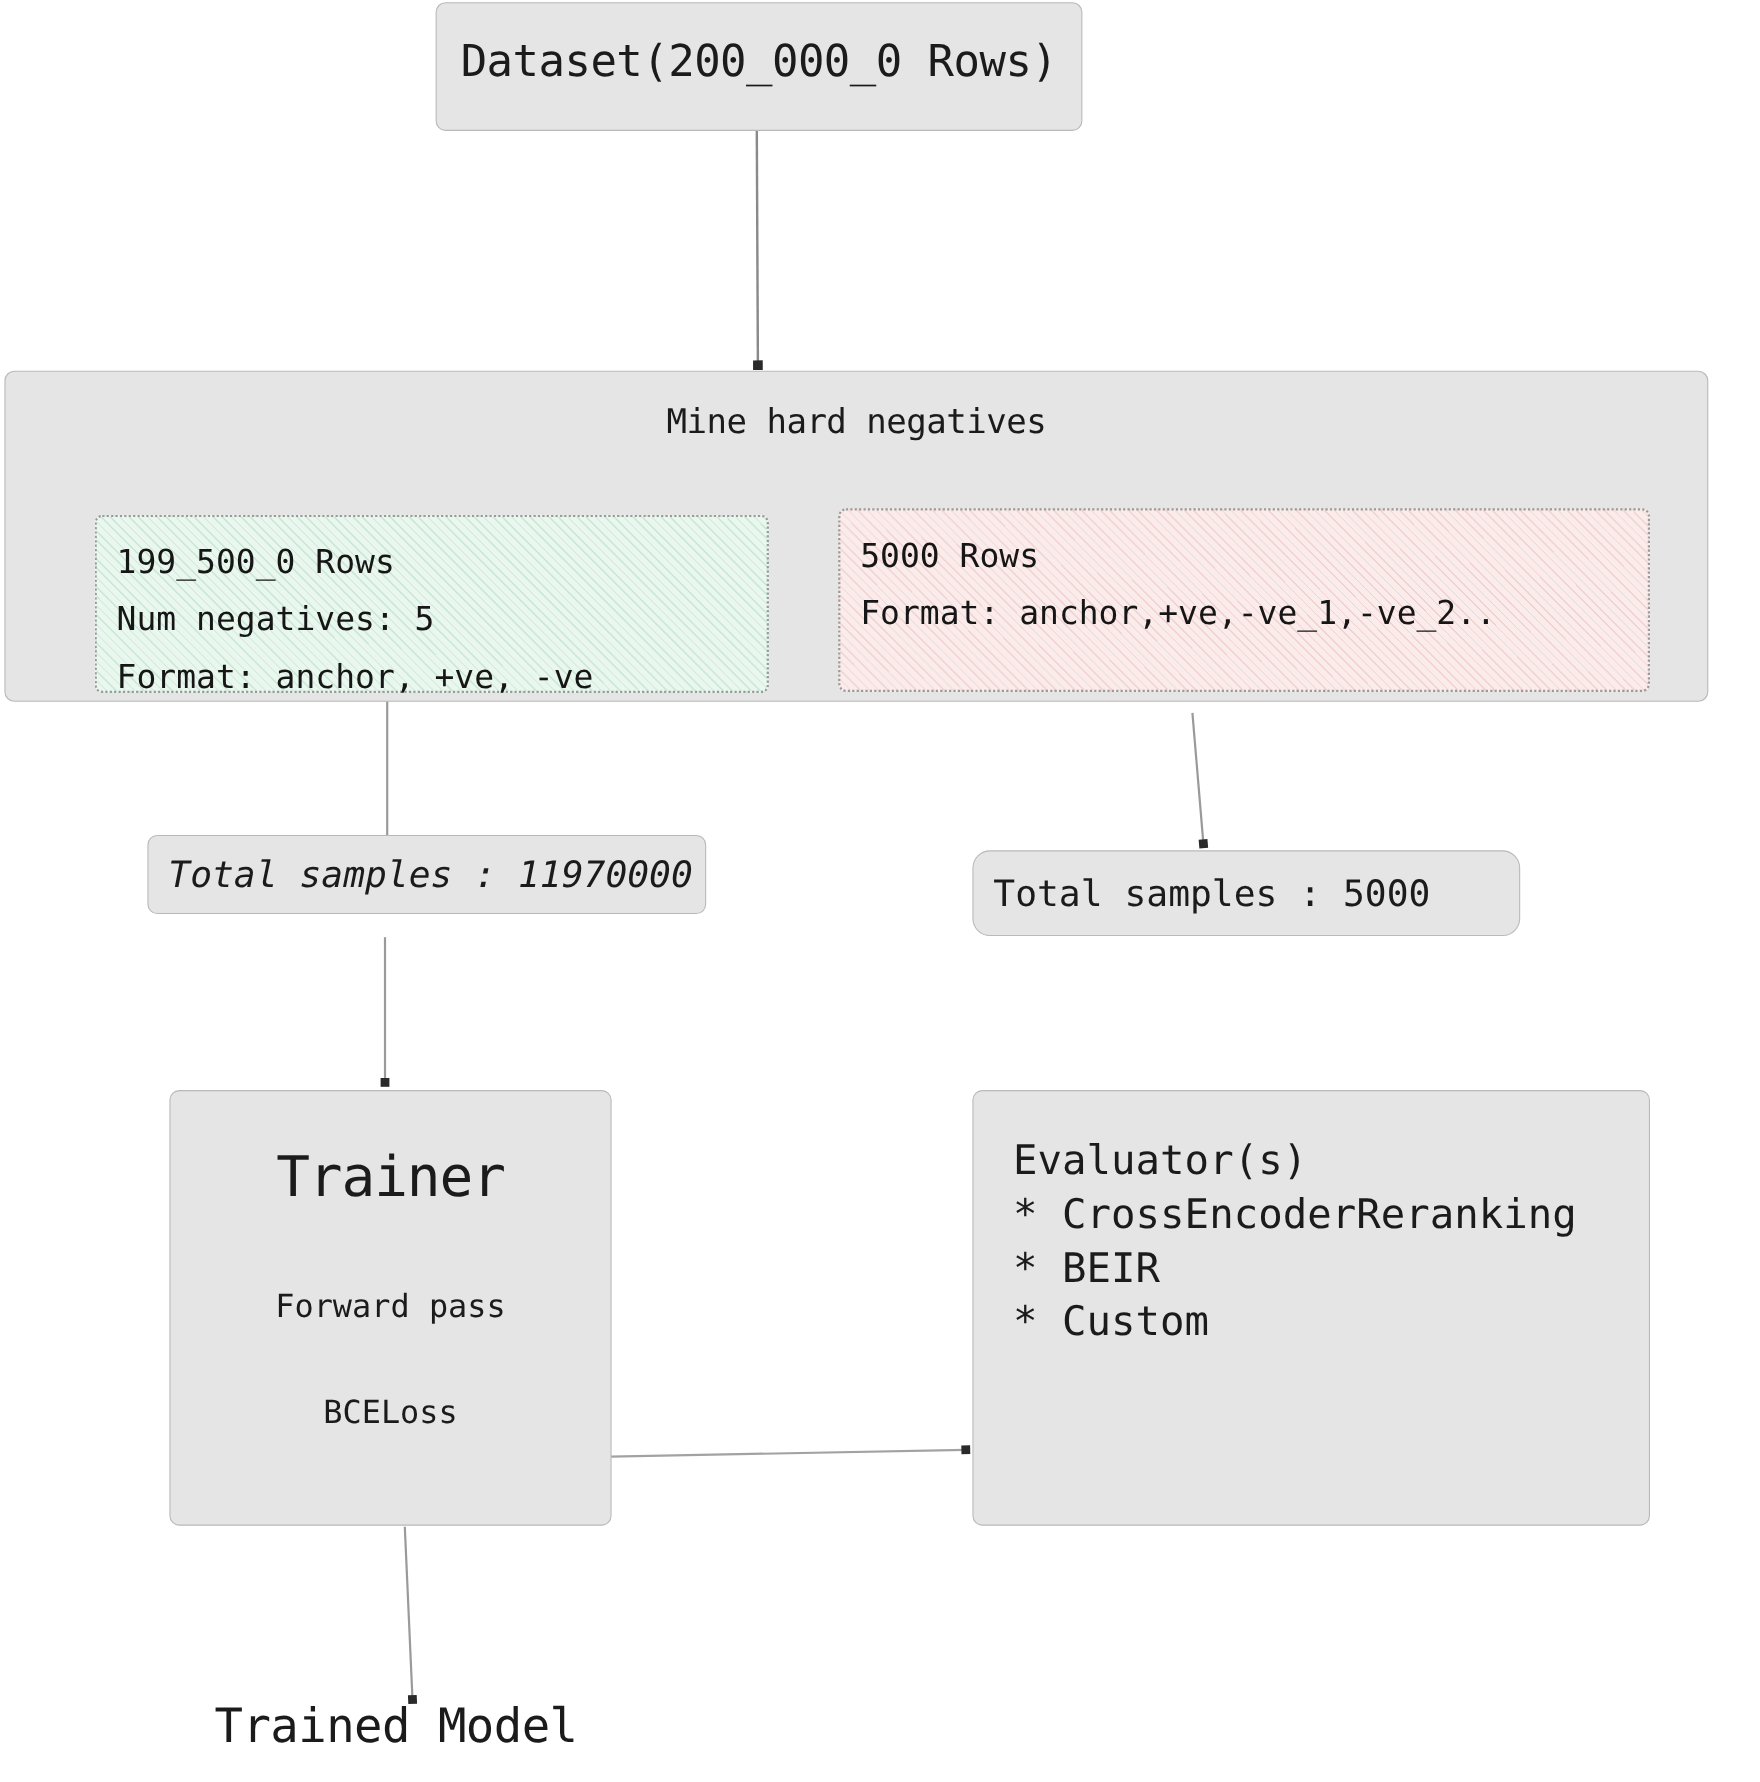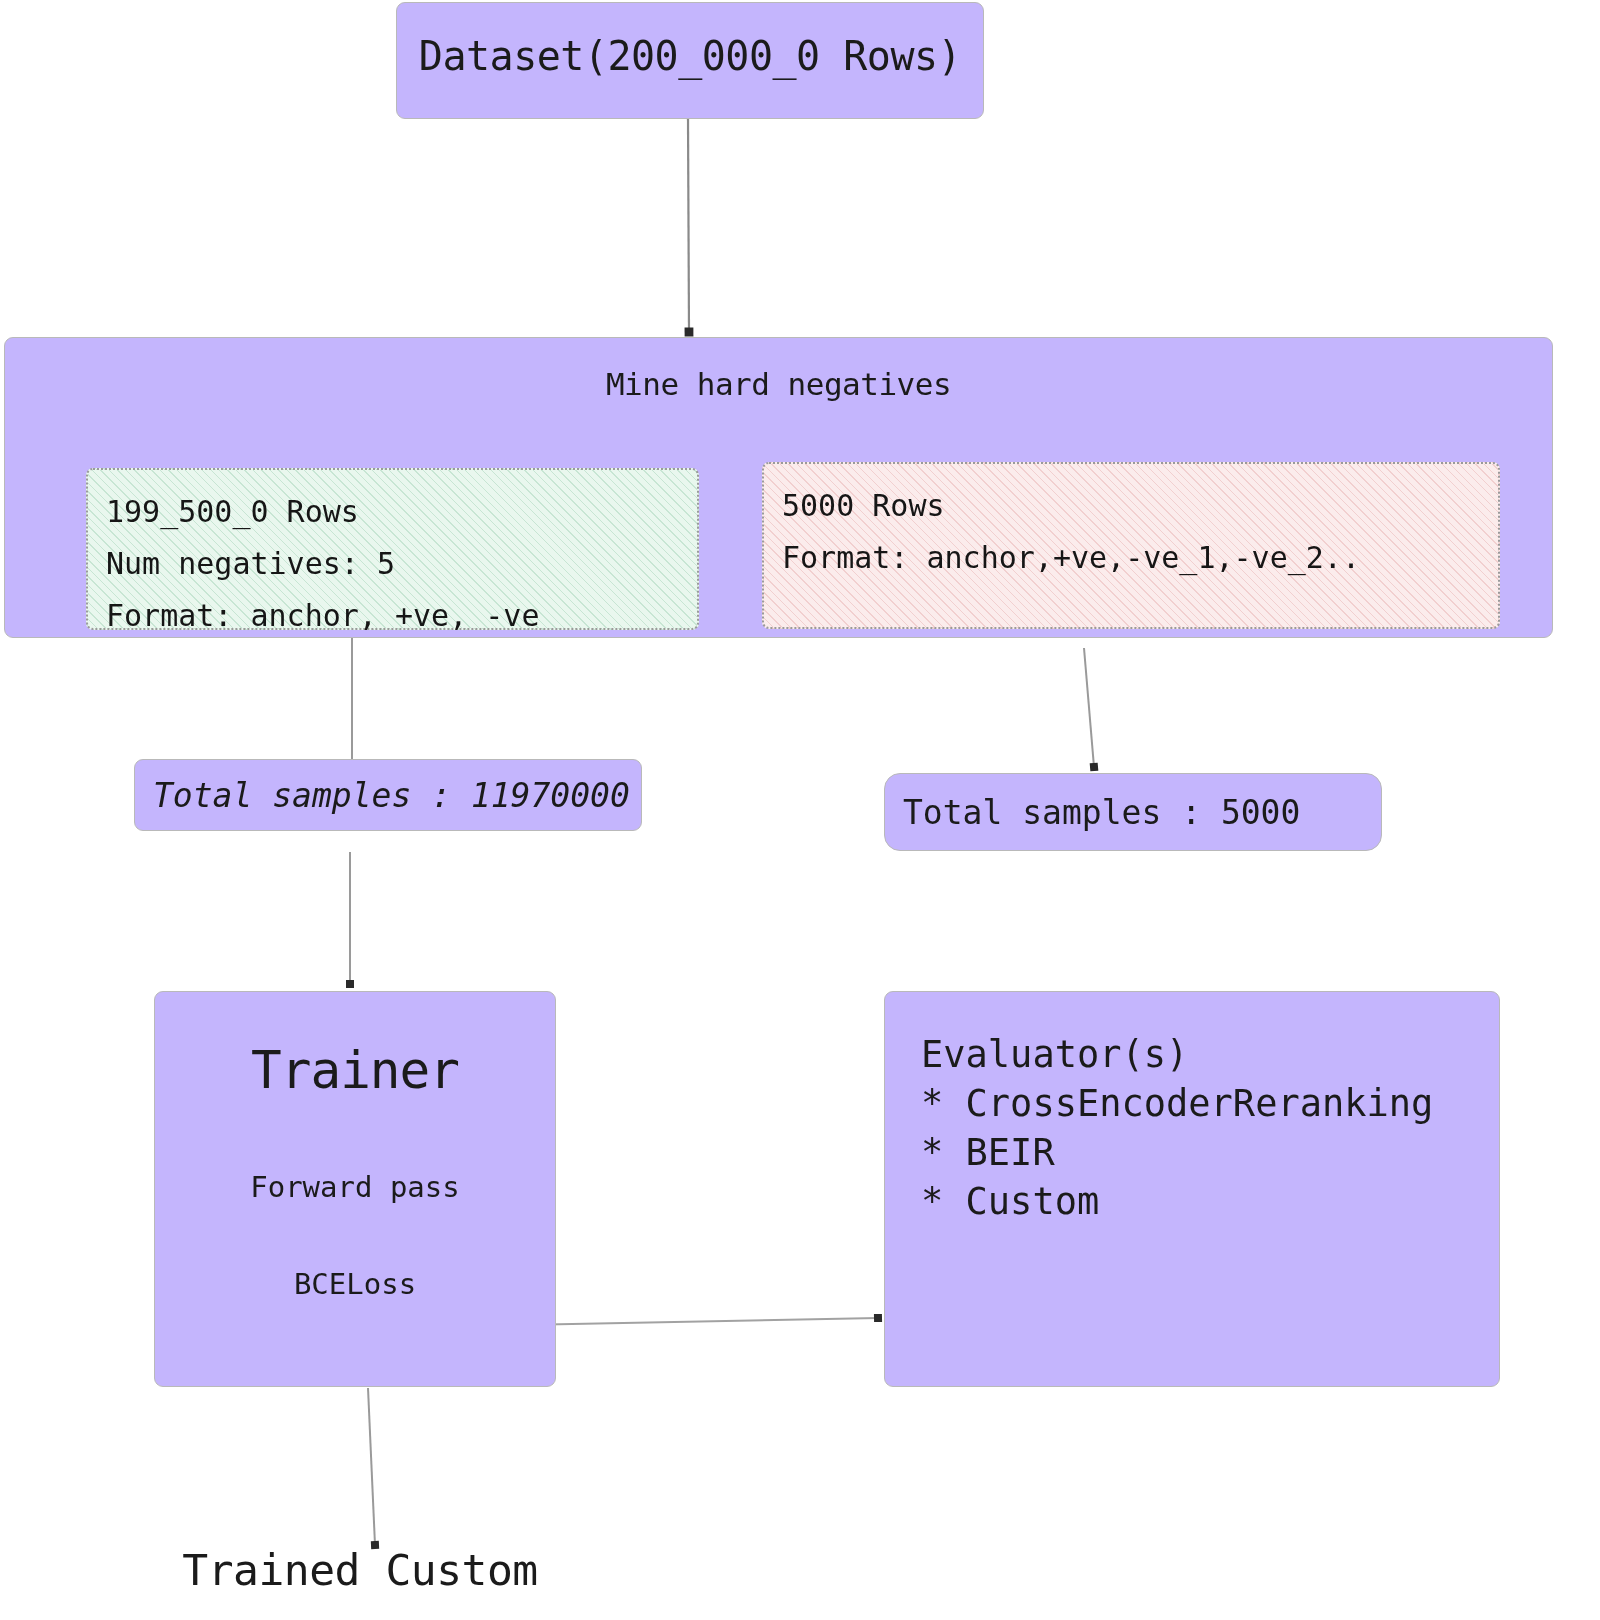--- a/index.html
+++ b/index.html
@@ -22,21 +22,21 @@
     position: absolute;
     left: 0;
     top: 0;
     width: 1600px;
     height: 1620px;
     pointer-events: none;
   }
   .node {
     position: absolute;
     box-sizing: border-box;
-    background: #c4b5fd;
+    background: #e5e5e5;
     border: 1.6px solid #b9b9b9;
     border-radius: 9px;
   }
   .dataset-box {
     left: 396px;
     top: 2px;
     width: 588px;
     height: 117px;
   }
   .dataset-label {
@@ -275,15 +275,15 @@
       <div class="eval-line">* Custom</div>
     </div>
   </div>
 
   <div class="node trainer-box">
     <div class="trainer-title">Trainer</div>
     <div class="trainer-step trainer-step-1">Forward pass</div>
     <div class="trainer-step trainer-step-2">BCELoss</div>
   </div>
 
-  <div class="trained-model">Trained Custom</div>
+  <div class="trained-model">Trained Model</div>
 
 </div>
 
 </body></html>

